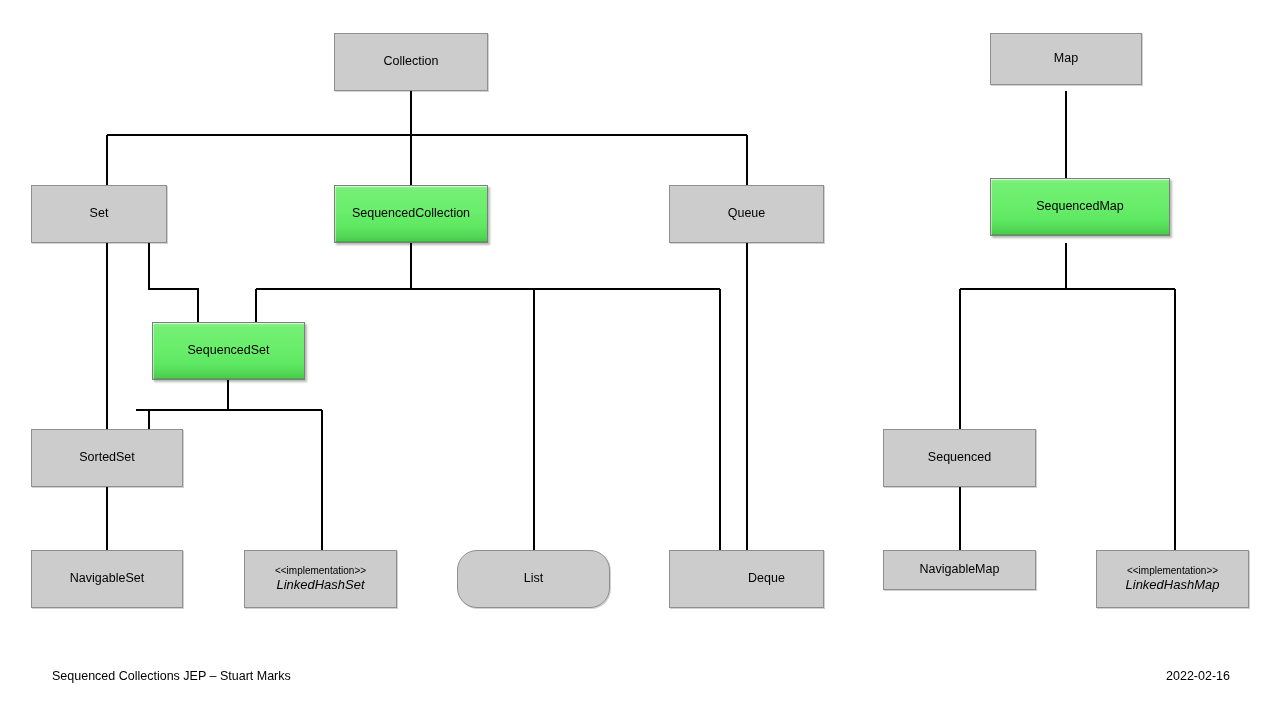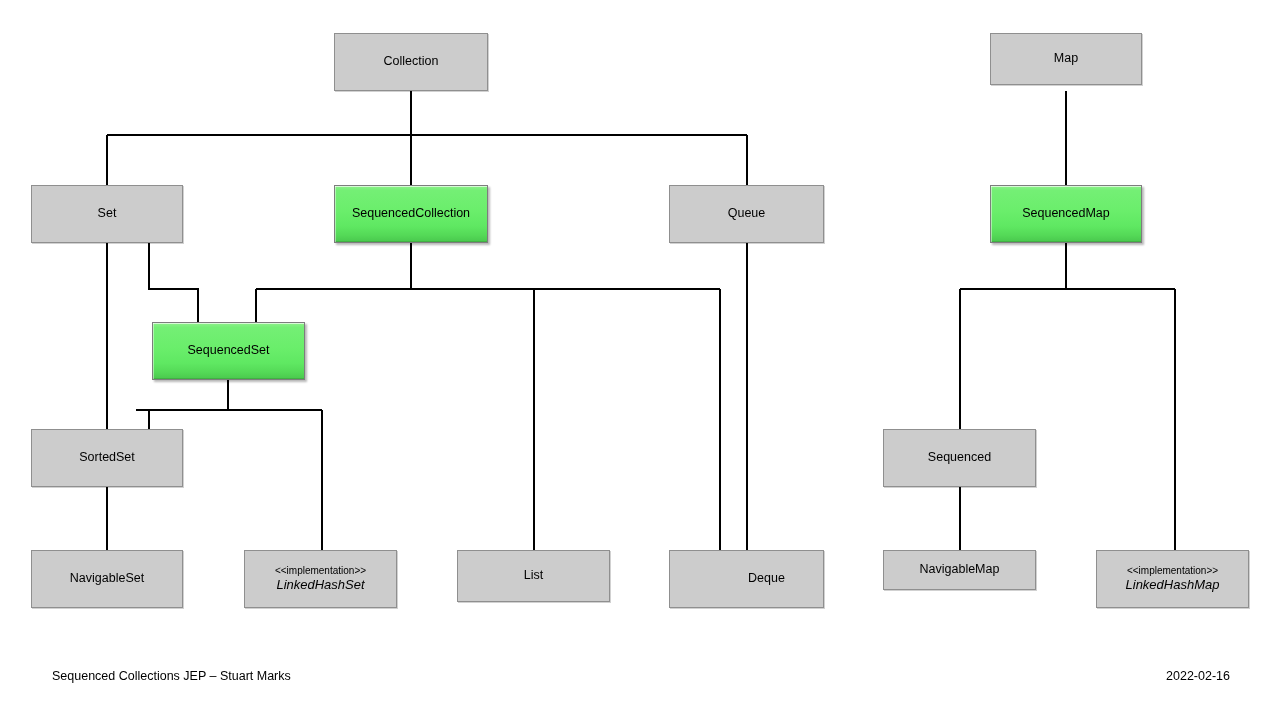--- a/index.html
+++ b/index.html
@@ -114,49 +114,49 @@
       <path d="M960,487 L960,550" stroke="#000000" stroke-width="2" fill="none" stroke-linecap="butt"></path>
     </svg>
 
   <div id="nodes">
       <div class="node plain" style="left: 334px; top: 33px; width: 154px; height: 58px;">
         <span class="node-label">Collection</span>
       </div>
       <div class="node plain" style="left: 990px; top: 33px; width: 152px; height: 52px;">
         <span class="node-label">Map</span>
       </div>
-      <div class="node plain" style="left: 31px; top: 185px; width: 152px; height: 58px;">
+      <div class="node plain" style="left: 31px; top: 185px; width: 136px; height: 58px;">
         <span class="node-label">Set</span>
       </div>
       <div class="node highlight" style="left: 334px; top: 185px; width: 154px; height: 58px;">
         <span class="node-label">SequencedCollection</span>
       </div>
       <div class="node plain" style="left: 669px; top: 185px; width: 155px; height: 58px;">
         <span class="node-label">Queue</span>
       </div>
-      <div class="node highlight" style="left: 990px; top: 185px; width: 152px; height: 58px;">
+      <div class="node highlight" style="left: 990px; top: 178px; width: 180px; height: 58px;">
         <span class="node-label">SequencedMap</span>
       </div>
       <div class="node highlight" style="left: 152px; top: 322px; width: 153px; height: 58px;">
         <span class="node-label">SequencedSet</span>
       </div>
       <div class="node plain" style="left: 31px; top: 429px; width: 152px; height: 58px;">
         <span class="node-label">SortedSet</span>
       </div>
       <div class="node plain" style="left: 883px; top: 429px; width: 153px; height: 58px;">
         <span class="node-label">Sequenced</span>
       </div>
       <div class="node plain" style="left: 31px; top: 550px; width: 152px; height: 58px;">
         <span class="node-label">NavigableSet</span>
       </div>
       <div class="node plain" style="left: 244px; top: 550px; width: 153px; height: 58px;">
         <span class="node-stereotype">&lt;&lt;implementation&gt;&gt;</span>
         <span class="node-italic">LinkedHashSet</span>
       </div>
-      <div class="node plain" style="left: 457px; top: 550px; width: 153px; height: 52px;">
+      <div class="node plain" style="left: 457px; top: 550px; width: 153px; height: 58px; border-radius: 20px;">
         <span class="node-label">List</span>
       </div>
       <div class="node plain" style="left: 669px; top: 550px; width: 155px; height: 58px; padding-left: 40px;">
         <span class="node-label">Deque</span>
       </div>
       <div class="node plain" style="left: 883px; top: 550px; width: 153px; height: 40px;">
         <span class="node-label">NavigableMap</span>
       </div>
       <div class="node plain" style="left: 1096px; top: 550px; width: 153px; height: 58px;">
         <span class="node-stereotype">&lt;&lt;implementation&gt;&gt;</span>

